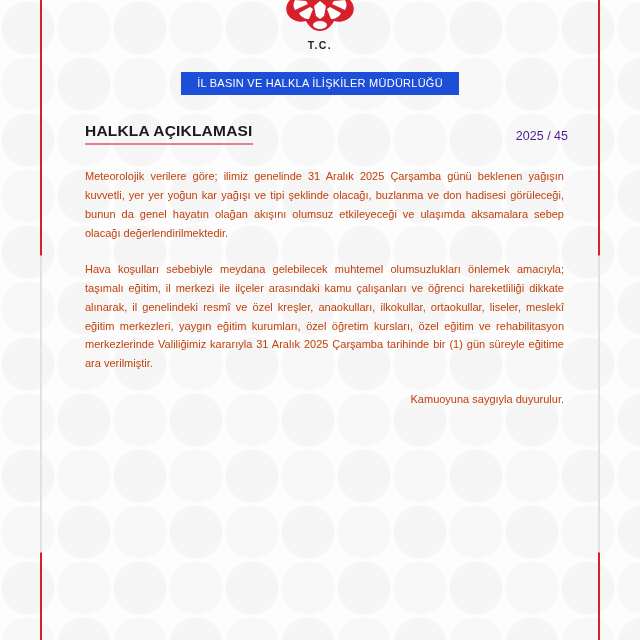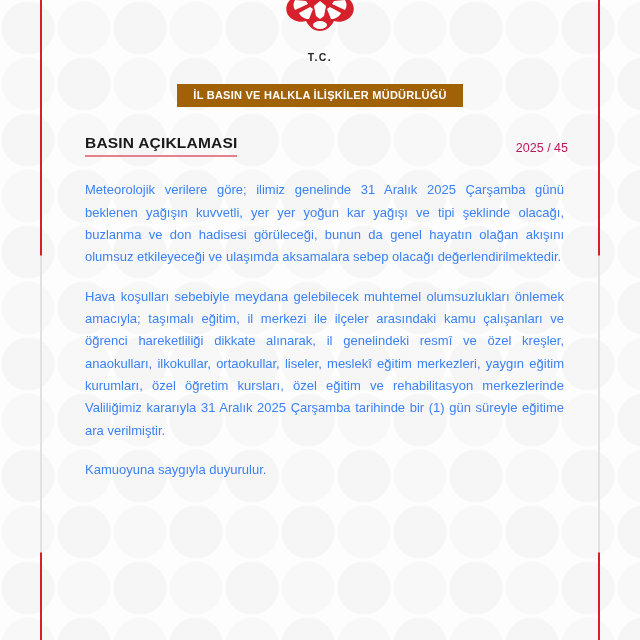--- a/index.html
+++ b/index.html
@@ -64,21 +64,21 @@
     height: 36px;
     overflow: hidden;
   }
   .emblem {
     position: absolute;
     left: 50%;
     transform: translateX(-50%);
     top: -22px;
   }
   .org-name {
-    margin-top: 14px;
+    margin-top: 2px;
     font-size: 10.5px;
     font-weight: bold;
     color: #231f20;
     line-height: 1.35;
     letter-spacing: 1.1px;
   }
   .org-name .tc {
     display: block;
     font-size: 10.5px;
     letter-spacing: 1.4px;
@@ -89,24 +89,24 @@
     letter-spacing: 1.6px;
   }
 
   
   .banner-row {
     display: flex;
     justify-content: center;
     margin-top: 20px;
   }
   .banner {
-    background: #a16207;
+    background: #1d4ed8;
     color: #ffffff;
     font-size: 11px;
-    font-weight: bold;
+    font-weight: normal;
     letter-spacing: 0.25px;
     padding: 5px 16px 6px 16px;
     white-space: nowrap;
   }
 
   
   .title-row {
     display: flex;
     align-items: flex-end;
     justify-content: space-between;
@@ -115,38 +115,38 @@
   .doc-title {
     font-size: 15.5px;
     font-weight: bold;
     color: #1a1a1a;
     letter-spacing: 0.2px;
     padding-bottom: 3px;
     border-bottom: 2px solid #e4818a;
   }
   .doc-number {
     font-size: 12.5px;
-    color: #be185d;
+    color: #4c1d95;
     padding-bottom: 2px;
     white-space: nowrap;
   }
 
   
   .body-copy {
     margin: 22px 76px 0 85px;
   }
   .para {
-    font-size: 13px;
+    font-size: 11px;
     line-height: 1.72;
-    color: #3b82f6;
+    color: #c2410c;
     text-align: justify;
     margin: 0 0 17px 0;
   }
   .para:last-child { margin-bottom: 0; }
-  .para.no-justify { text-align: left; }
+  .para.no-justify { text-align: right; }
 </style>
 </head>
 <body>
 
 <div class="watermark"></div>
 
 <div class="page">
 
   <div class="side-rule left"></div>
   <div class="side-rule right"></div>
@@ -185,21 +185,21 @@
     <div class="org-name">
       <span class="tc">T.C.</span>
     </div>
 
     <div class="banner-row">
       <div class="banner">İL BASIN VE HALKLA İLİŞKİLER MÜDÜRLÜĞÜ</div>
     </div>
   </div>
 
   <div class="title-row">
-    <div class="doc-title">BASIN AÇIKLAMASI</div>
+    <div class="doc-title">HALKLA AÇIKLAMASI</div>
     <div class="doc-number">2025 / 45</div>
   </div>
 
   <div class="body-copy">
     <p class="para">Meteorolojik verilere göre; ilimiz genelinde 31 Aralık 2025 Çarşamba günü beklenen yağışın kuvvetli, yer yer yoğun kar yağışı ve tipi şeklinde olacağı, buzlanma ve don hadisesi görüleceği, bunun da genel hayatın olağan akışını olumsuz etkileyeceği ve ulaşımda aksamalara sebep olacağı değerlendirilmektedir.</p>
     <p class="para">Hava koşulları sebebiyle meydana gelebilecek muhtemel olumsuzlukları önlemek amacıyla; taşımalı eğitim, il merkezi ile ilçeler arasındaki kamu çalışanları ve öğrenci hareketliliği dikkate alınarak, il genelindeki resmî ve özel kreşler, anaokulları, ilkokullar, ortaokullar, liseler, meslekî eğitim merkezleri, yaygın eğitim kurumları, özel öğretim kursları, özel eğitim ve rehabilitasyon merkezlerinde Valiliğimiz kararıyla 31 Aralık 2025 Çarşamba tarihinde bir (1) gün süreyle eğitime ara verilmiştir.</p>
     <p class="para no-justify">Kamuoyuna saygıyla duyurulur.</p>
   </div>
 
 </div>

